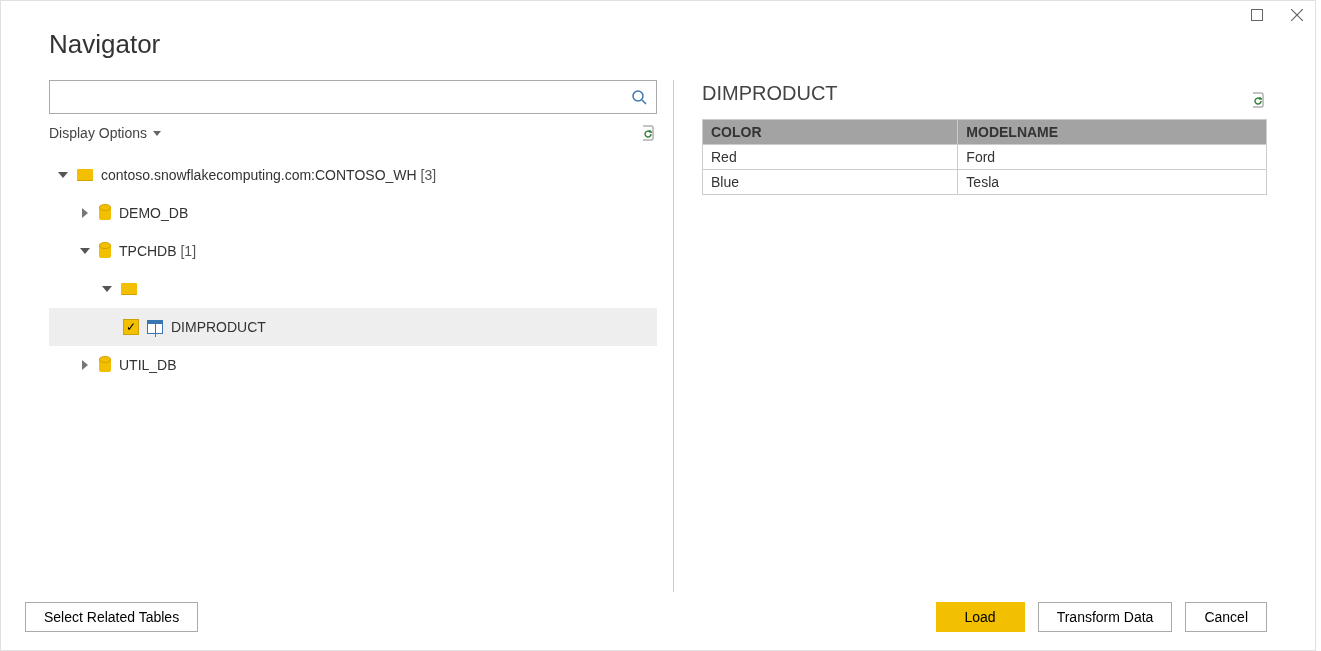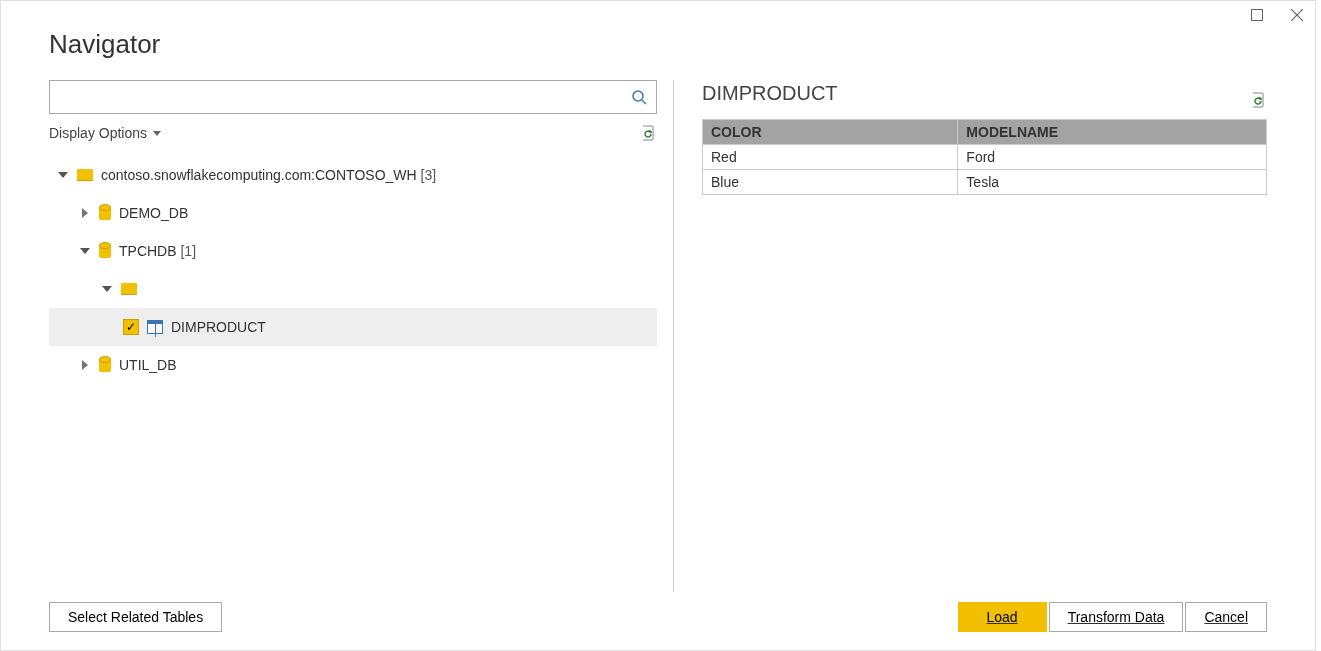--- a/index.html
+++ b/index.html
@@ -196,36 +196,36 @@
   }
   table.preview th {
     background: #a3a3a3;
     font-weight: 600;
   }
 
   .footer {
     display:flex;
     align-items: center;
     justify-content: space-between;
-    padding: 0 48px 18px 48px;
+    padding: 0 48px 18px 24px;
     margin-top: 10px;
   }
   .btn {
     border: 1px solid #aaa;
     background: #fff;
     padding: 6px 18px;
     font-size: 14px;
     cursor: default;
   }
   .btn.primary {
     background: #f2c000;
     border-color: #f2c000;
     padding: 6px 28px;
   }
-  .footer-right { display:flex; gap: 2px; text-decoration: underline; }
+  .footer-right { display:flex; gap: 13px; }
 </style>
 </head>
 <body>
 
 <div class="window">
 
   <div class="titlebar">
     <span class="sys-btn">
       <svg width="12" height="12">
           <rect x="0.5" y="0.5" width="11" height="11" fill="none" stroke="#666"></rect>

